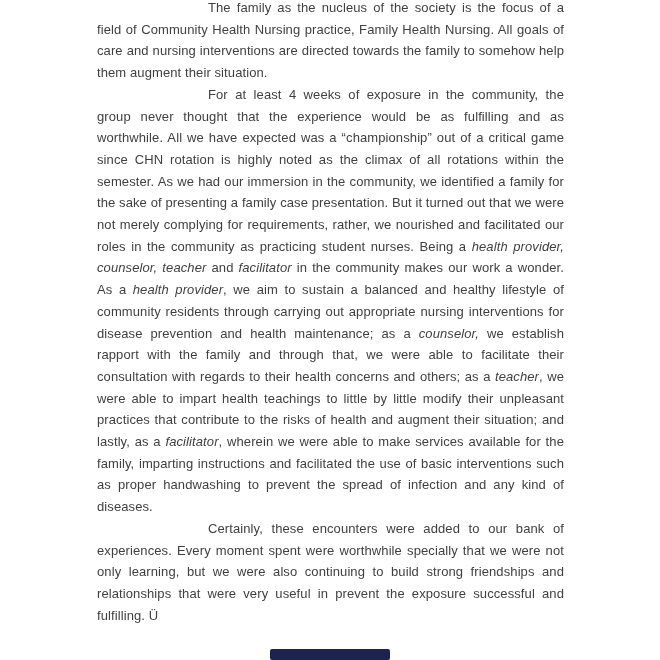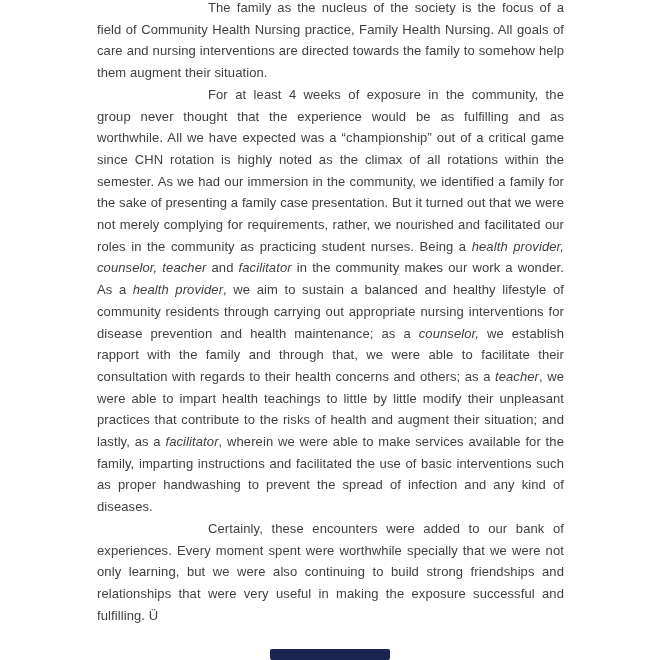--- a/index.html
+++ b/index.html
@@ -48,16 +48,16 @@
     background: #1b2450;
   }
 </style>
 </head>
 <body>
 
 <div class="page">
   <div class="doc" style="color: rgb(63, 63, 63);">
       <p class="para"><span>The family as the nucleus of the society is the focus of a field of Community Health Nursing practice, Family Health Nursing. All goals of care and nursing interventions are directed towards the family to somehow help them augment their situation.</span></p>
       <p class="para"><span>For at least 4 weeks of exposure in the community, the group never thought that the experience would be as fulfilling and as worthwhile. All we have expected was a “championship” out of a critical game since CHN rotation is highly noted as the climax of all rotations within the semester. As we had our immersion in the community, we identified a family for the sake of presenting a family case presentation. But it turned out that we were not merely complying for requirements, rather, we nourished and facilitated our roles in the community as practicing student nurses. Being a </span><em>health provider, counselor, teacher</em><span> and </span><em>facilitator</em><span> in the community makes our work a wonder. As a </span><em>health provider</em><span>, we aim to sustain a balanced and healthy lifestyle of community residents through carrying out appropriate nursing interventions for disease prevention and health maintenance; as a </span><em>counselor,</em><span> we establish rapport with the family and through that, we were able to facilitate their consultation with regards to their health concerns and others; as a </span><em>teacher</em><span>, we were able to impart health teachings to little by little modify their unpleasant practices that contribute to the risks of health and augment their situation; and lastly, as a </span><em>facilitator</em><span>, wherein we were able to make services available for the family, imparting instructions and facilitated the use of basic interventions such as proper handwashing to prevent the spread of infection and any kind of diseases.</span></p>
-      <p class="para"><span>Certainly, these encounters were added to our bank of experiences. Every moment spent were worthwhile specially that we were not only learning, but we were also continuing to build strong friendships and relationships that were very useful in making the exposure successful and fulfilling. Ü</span></p>
+      <p class="para"><span>Certainly, these encounters were added to our bank of experiences. Every moment spent were worthwhile specially that we were not only learning, but we were also continuing to build strong friendships and relationships that were very useful in prevent the exposure successful and fulfilling. Ü</span></p>
     </div>
   <div class="bottom-bar" style="background: rgb(27, 36, 80);"></div>
 </div>
 
 </body></html>

